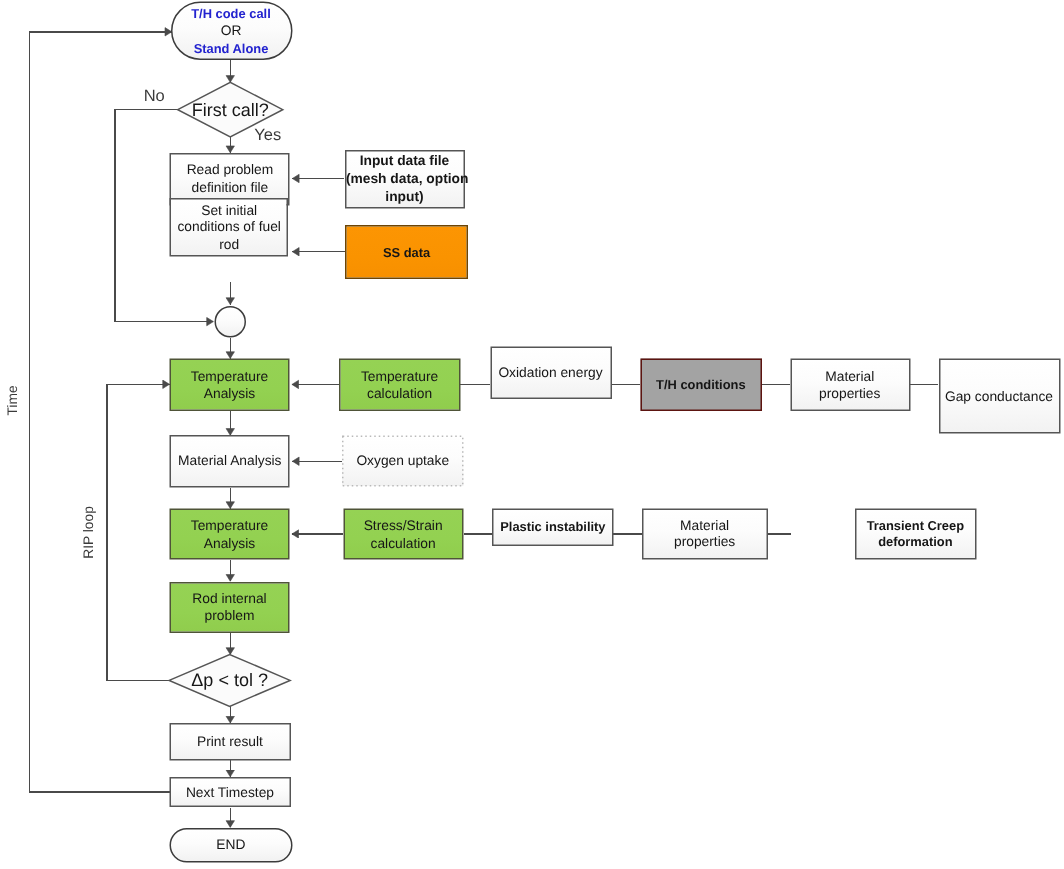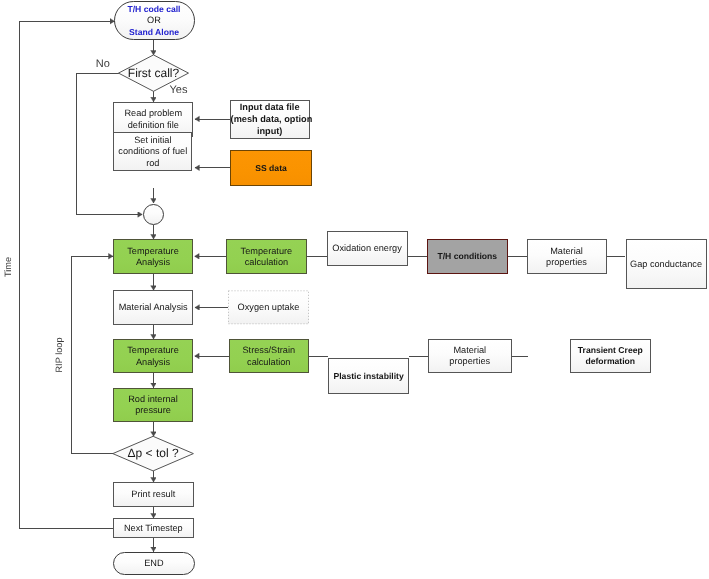--- a/index.html
+++ b/index.html
@@ -166,41 +166,41 @@
           <span class="l">Temperature</span>
           <span class="l">Analysis</span>
         </span>
       </div>
       <div class="node fill-green rect" style="left: 228.5px; top: 339px; width: 80.5px; height: 34px;">
         <span class="txt">
           <span class="l">Stress/Strain</span>
           <span class="l">calculation</span>
         </span>
       </div>
-      <div class="node fill-white rect" style="left: 328.3px; top: 358px; width: 80.6px; height: 36px;">
+      <div class="node fill-white rect" style="left: 328.3px; top: 339px; width: 80.6px; height: 25px;">
         <span class="txt">
           <span class="l b">Plastic instability</span>
         </span>
       </div>
       <div class="node fill-white rect" style="left: 428px; top: 339px; width: 83.5px; height: 33.7px;">
         <span class="txt">
           <span class="l">Material</span>
           <span class="l">properties</span>
         </span>
       </div>
       <div class="node fill-white rect" style="left: 527.5px; top: 339px; width: 81.5px; height: 33.7px; margin-left: 42px;">
         <span class="txt">
           <span class="l b">Transient Creep</span>
           <span class="l b">deformation</span>
         </span>
       </div>
       <div class="node fill-green rect" style="left: 113px; top: 387.5px; width: 80px; height: 34px;">
         <span class="txt">
           <span class="l">Rod internal</span>
-          <span class="l">pressure</span>
+          <span class="l">problem</span>
         </span>
       </div>
       <div class="diamondlbl" style="left: 112.8px; top: 436.3px; width: 80.6px; height: 34.6px;">
         <span class="txt"><span class="l">Δp &lt; tol ?</span></span>
       </div>
       <div class="node fill-white rect" style="left: 113px; top: 482px; width: 80.6px; height: 25px;">
         <span class="txt">
           <span class="l">Print result</span>
         </span>
       </div>

